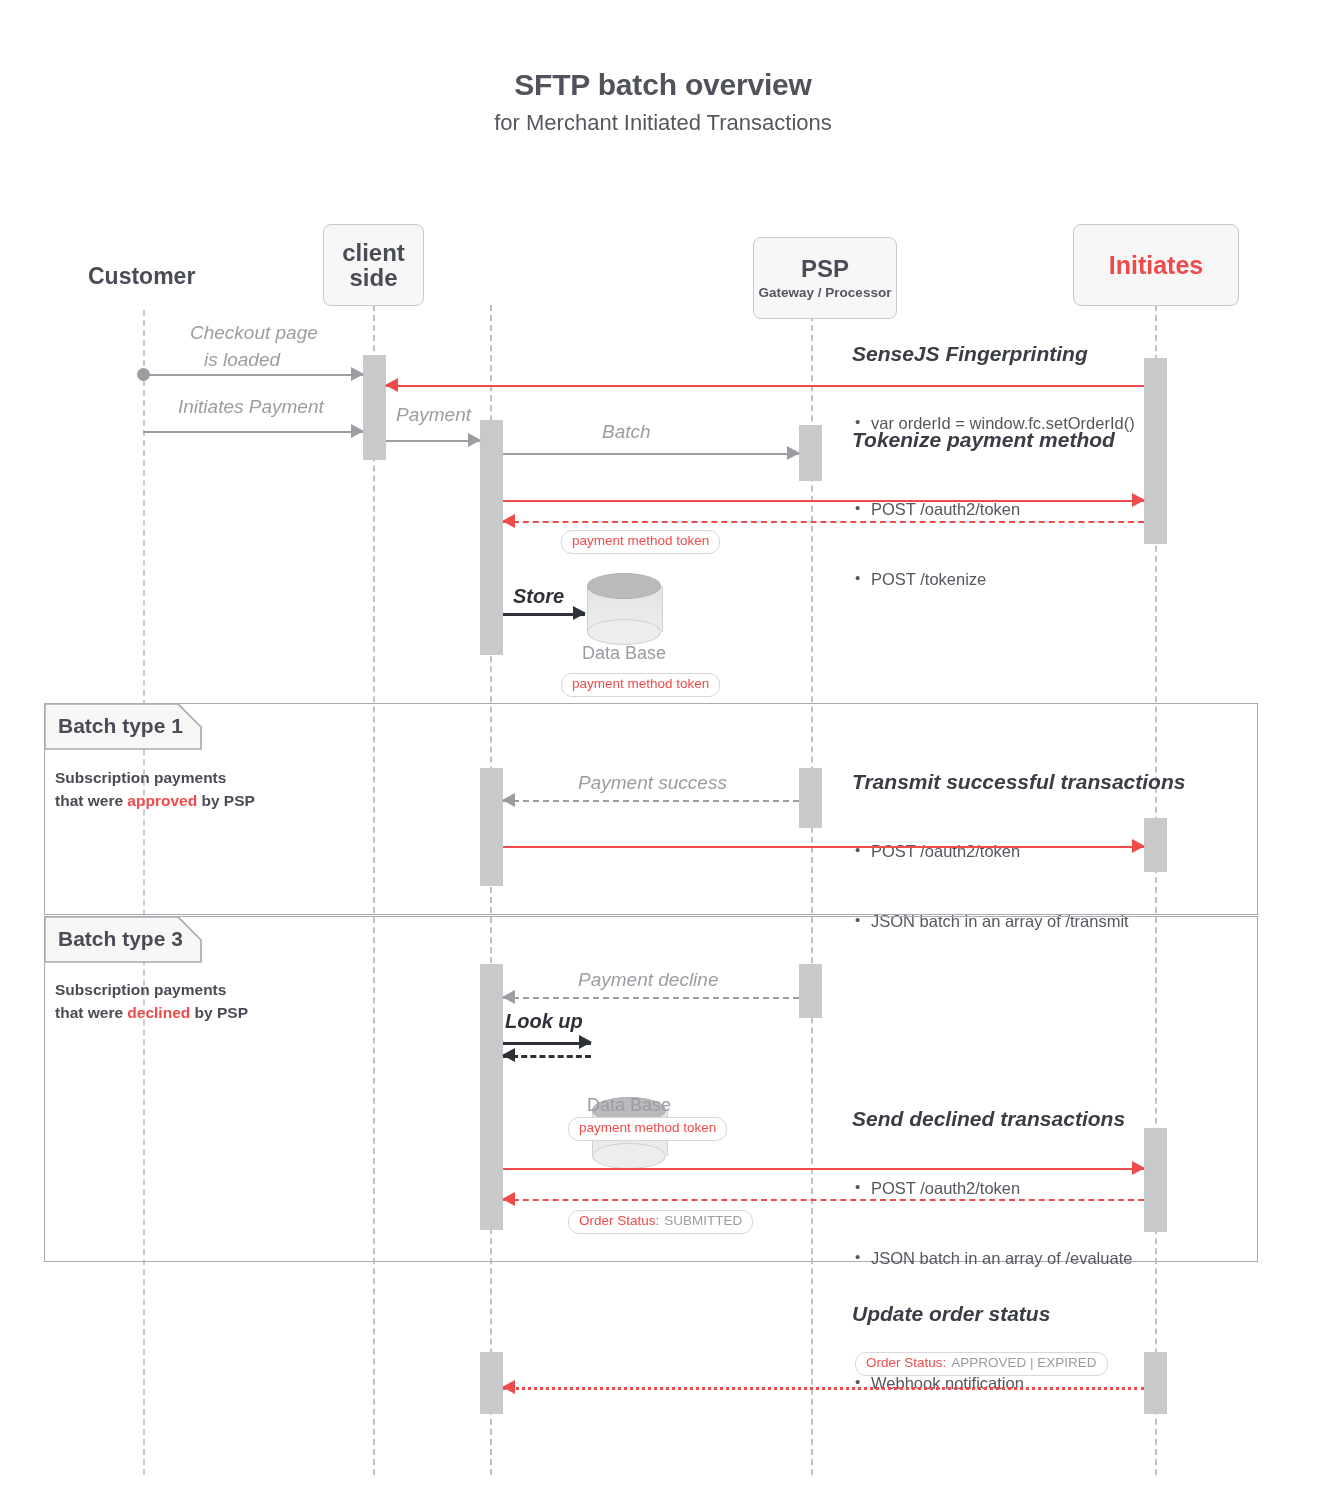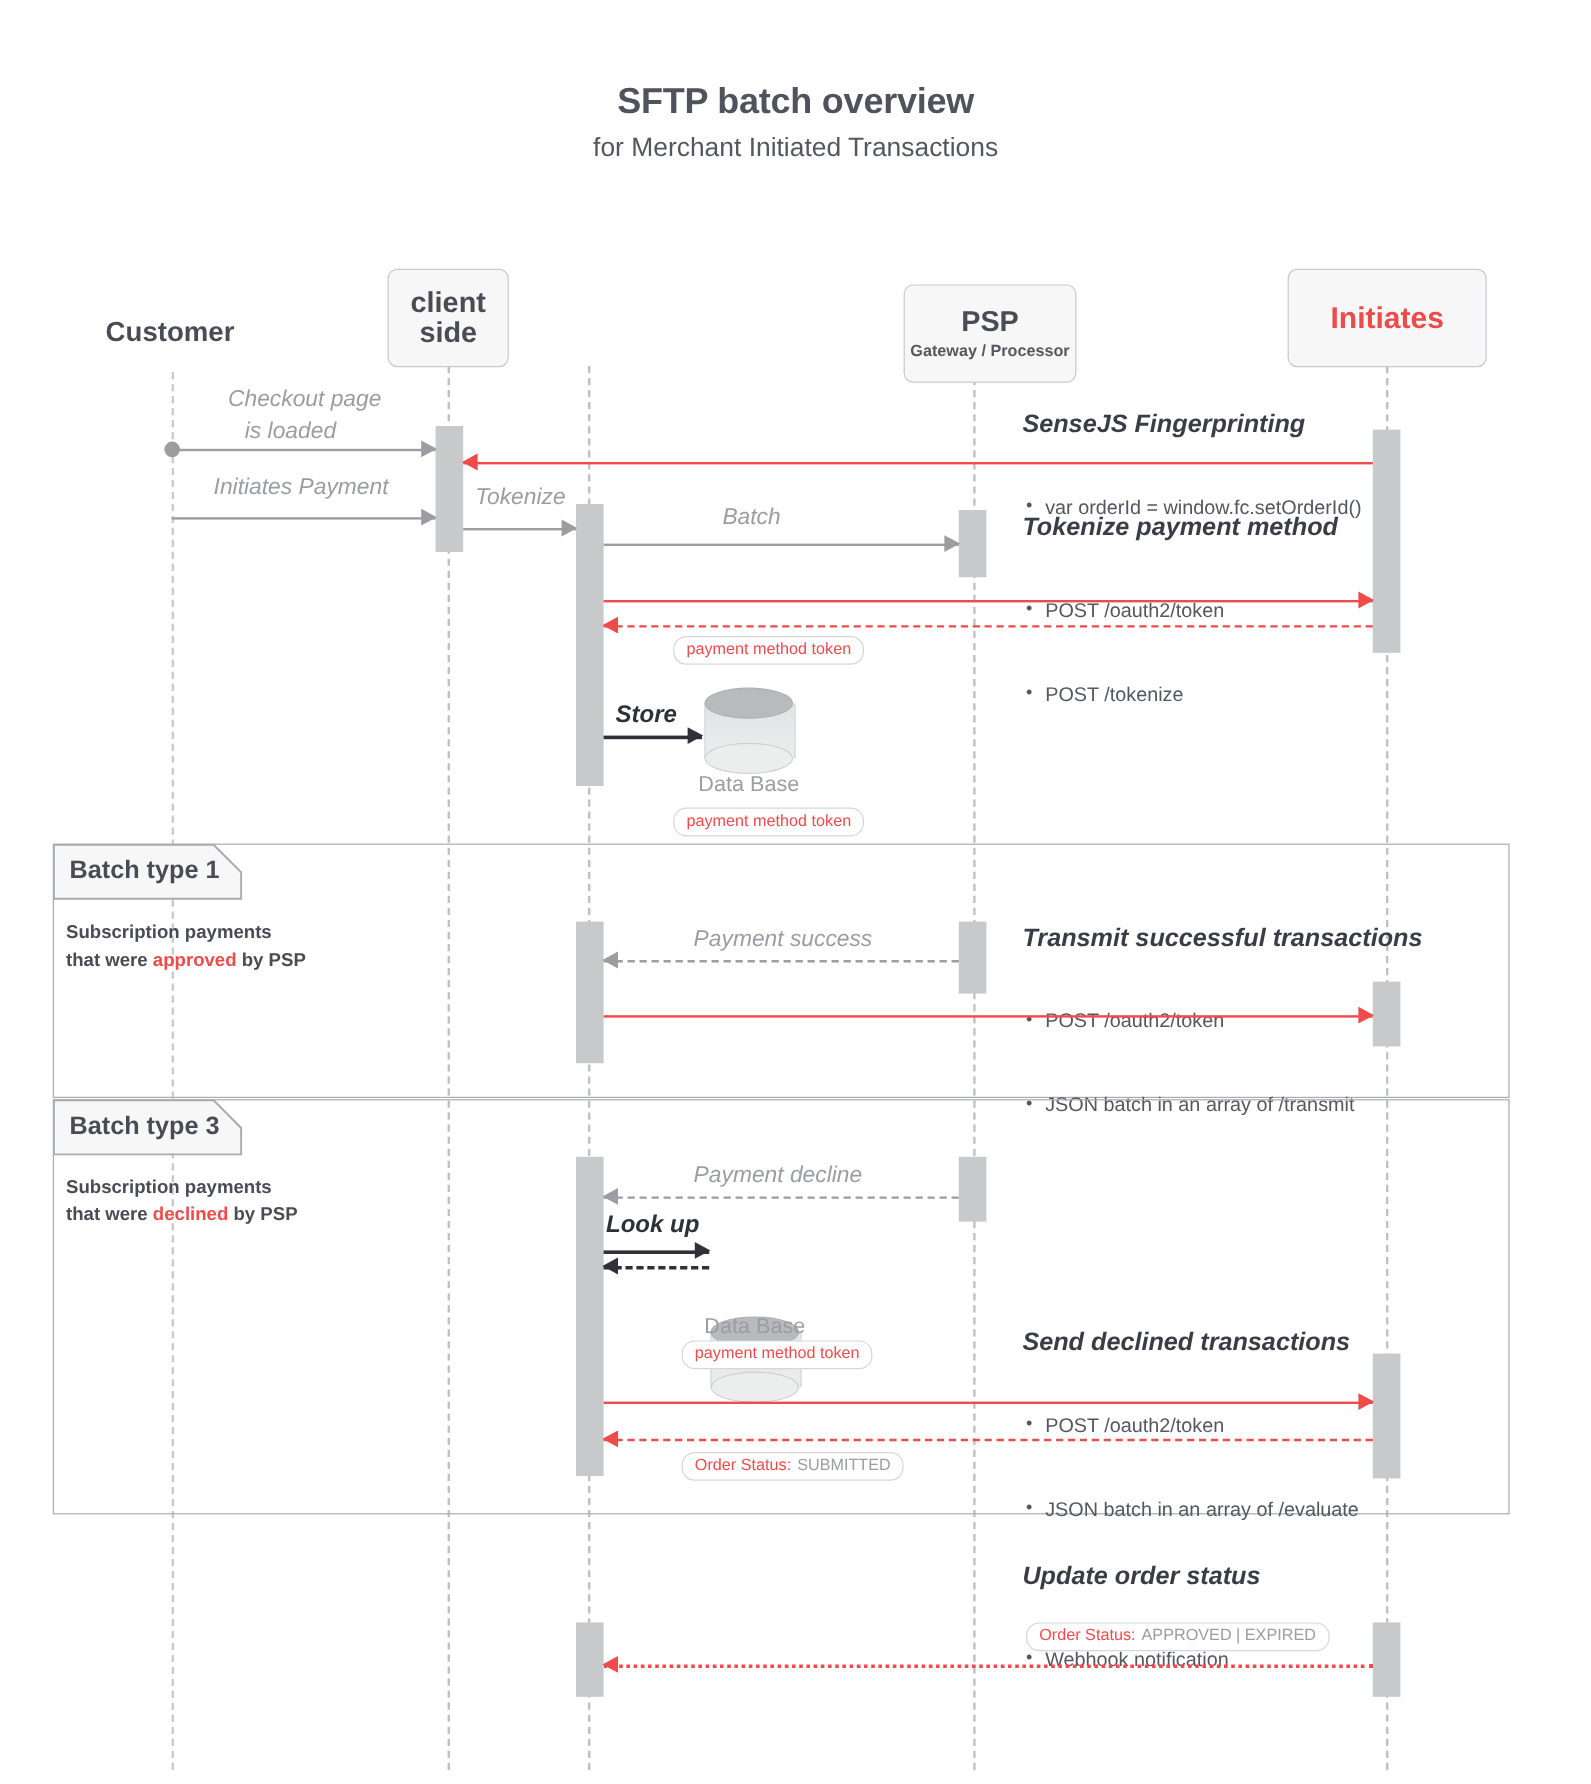--- a/index.html
+++ b/index.html
@@ -186,21 +186,21 @@
     <div class="ln solid-red"></div>
       <span class="head-l"></span>
   </div>
 
   <div class="abs msg" style="left:178px;top:396px;">Initiates Payment</div>
   <div class="abs arrow grey" style="left:143px;top:431px;width:220px;">
     <div class="ln solid-grey"></div>
       <span class="head-r"></span>
   </div>
 
-  <div class="abs msg" style="left:396px;top:404px;">Tokenize</div>
+  <div class="abs msg" style="left:396px;top:404px;">Payment</div>
   <div class="abs arrow grey" style="left:386px;top:440px;width:94px;">
     <div class="ln solid-grey"></div>
       <span class="head-r"></span>
   </div>
 
   <div class="abs msg" style="left:602px;top:421px;">Batch</div>
   <div class="abs arrow grey" style="left:503px;top:453px;width:296px;">
     <div class="ln solid-grey"></div>
       <span class="head-r"></span>
   </div>

